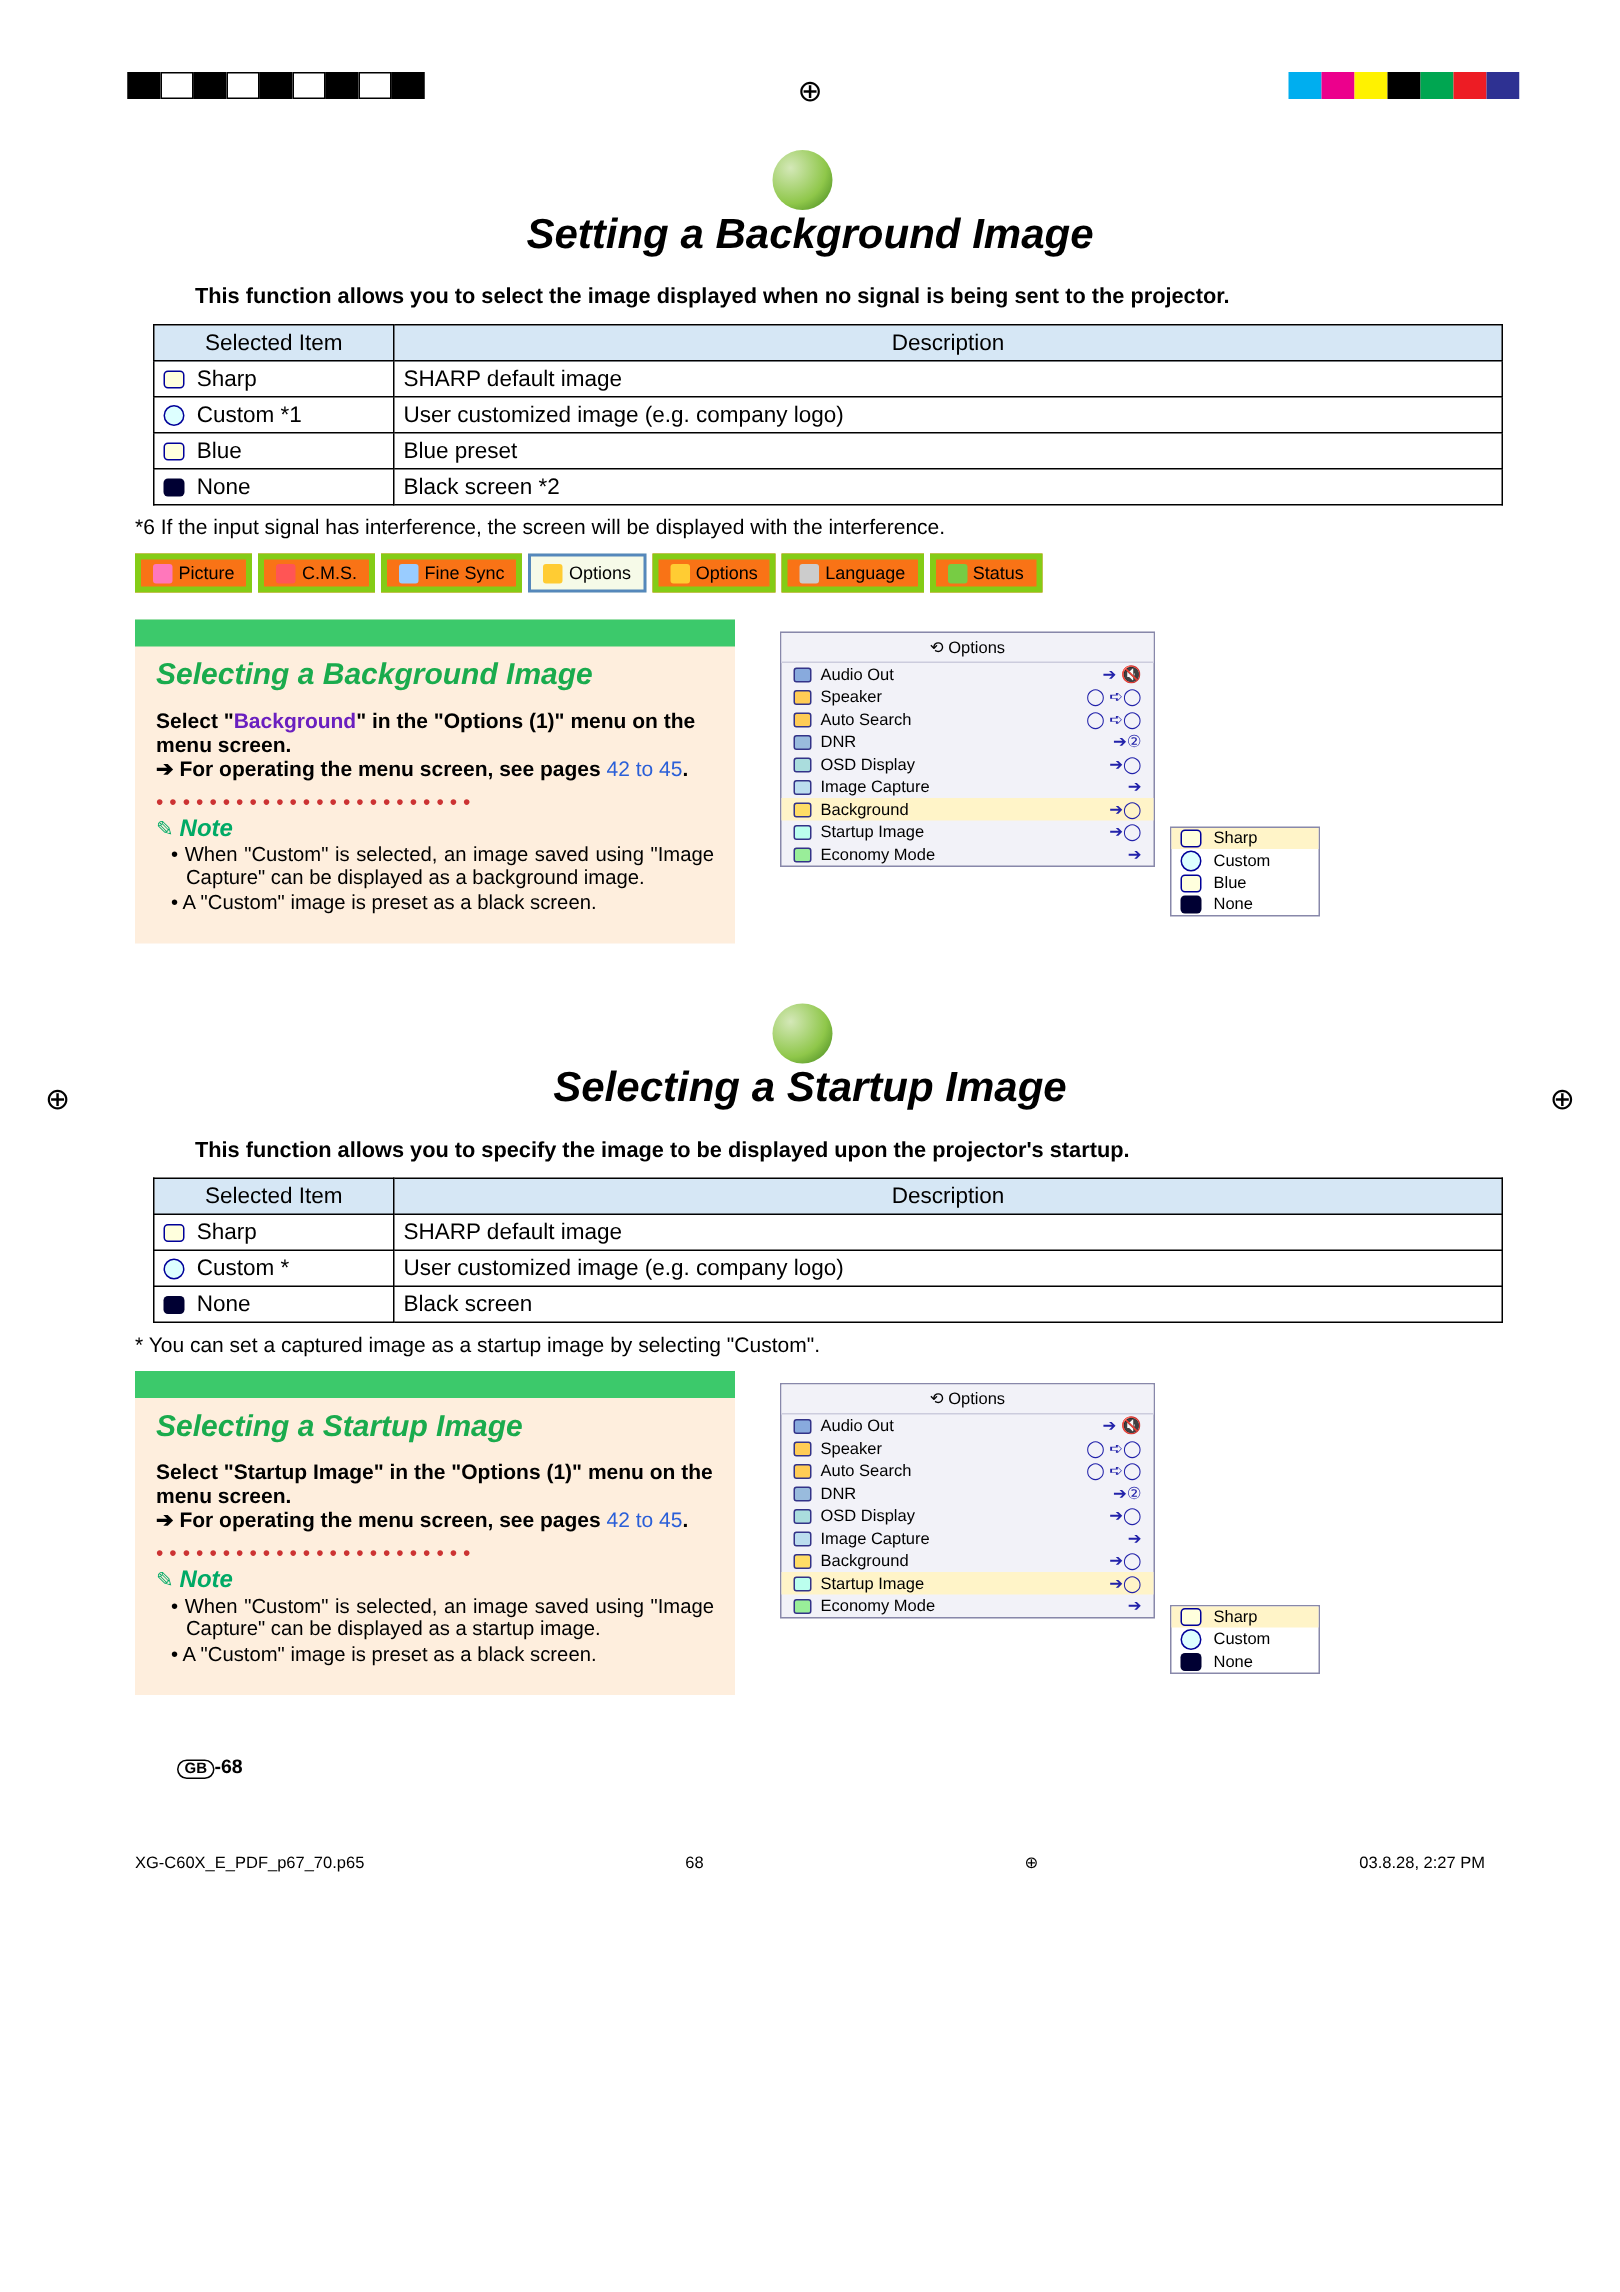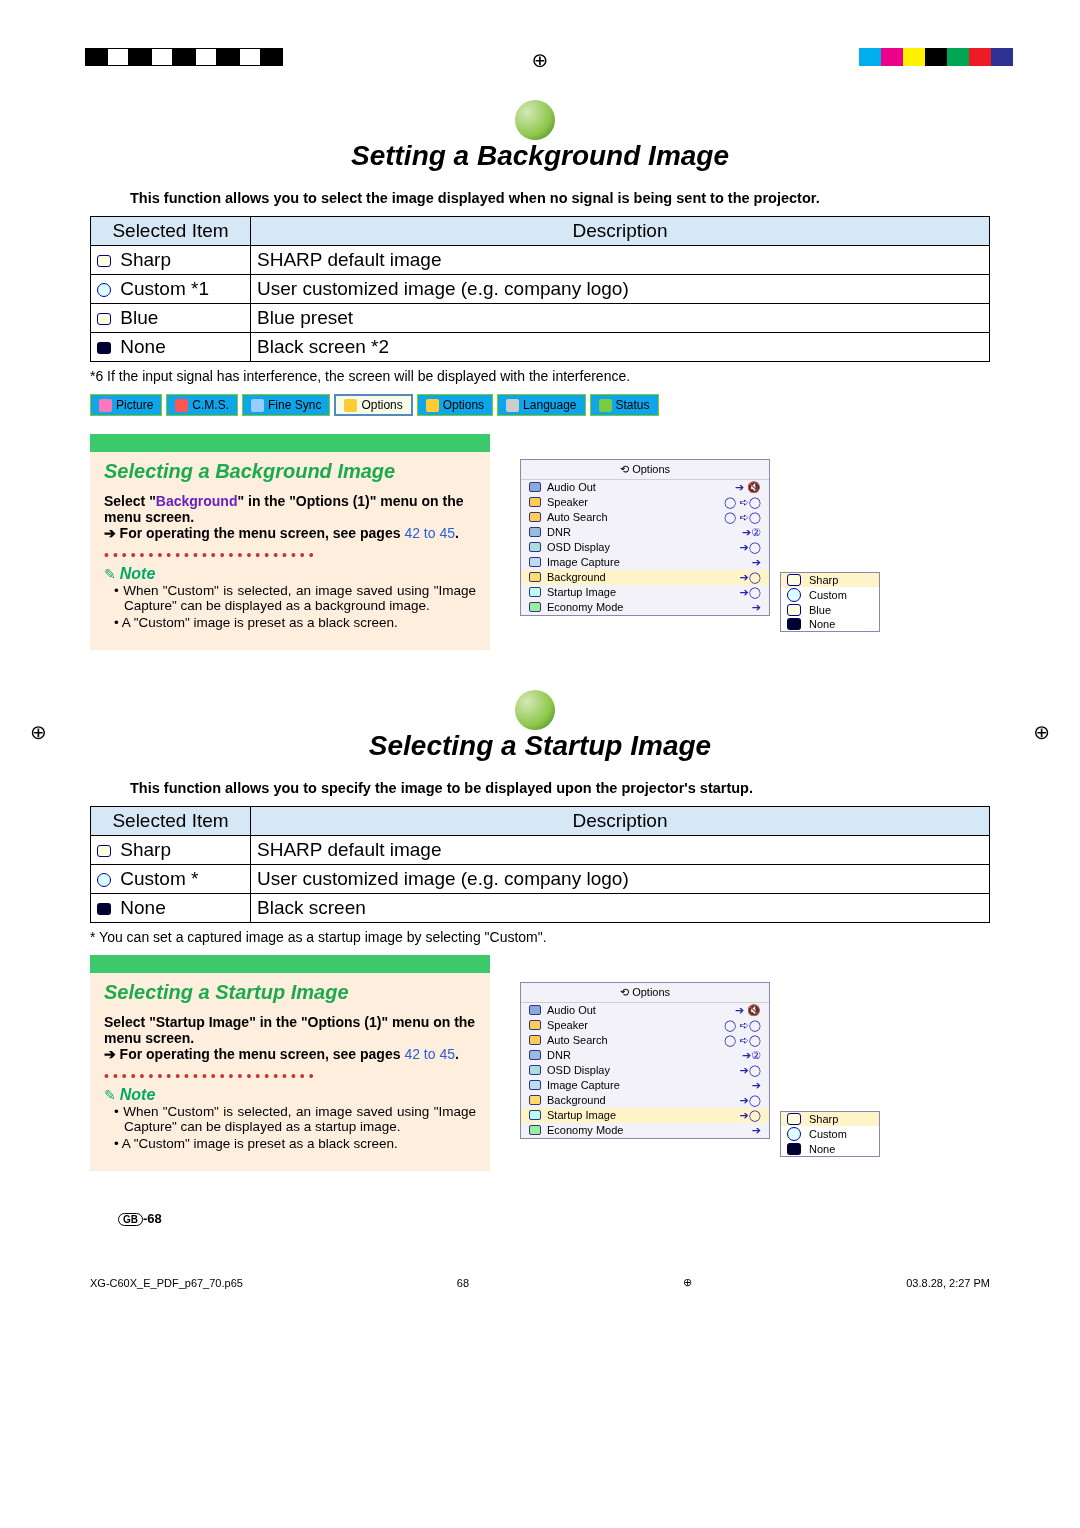--- a/index.html
+++ b/index.html
@@ -14,33 +14,33 @@
   .side-reg { position: absolute; font-size: 20px; }
   
   .page { padding: 30px 90px 20px 90px; }
   
   .section-head { display: flex; align-items: center; margin-bottom: 18px; flex-direction: column; }
   .head-dot { width: 40px; height: 40px; background: radial-gradient(circle at 30% 30%, #d4e8b8, #8fc74a 60%, #3a7e1a); border-radius: 50%; margin-right: 10px; }
   .section-head h1 { font-size: 28px; font-weight: bold; font-style: italic; }
   
   .intro-bold { font-weight: bold; margin: 8px 0 10px 40px; font-size: 14.5px; }
   
-  table.datatbl { width: 100%; border-collapse: collapse; margin-left: 0; font-size: 19px; }
+  table.datatbl { width: 100%; border-collapse: collapse; margin-left: 12px; font-size: 15px; }
   table.datatbl th { background: #d6e7f5; font-weight: normal; text-align: center; border: 1px solid #000; padding: 3px 6px; }
   table.datatbl td { border: 1px solid #000; padding: 3px 6px; vertical-align: middle; }
   table.datatbl td:first-child { width: 160px; }
   
   .ico-square { display: inline-block; width: 14px; height: 12px; border: 1.5px solid #009; border-radius: 3px; background: #ffd; vertical-align: middle; margin-right: 4px; }
   .ico-circle { display: inline-block; width: 14px; height: 14px; border: 1.5px solid #009; border-radius: 50%; background: #dff; vertical-align: middle; margin-right: 4px; }
   .ico-filled { display: inline-block; width: 14px; height: 12px; border-radius: 3px; background: #003; vertical-align: middle; margin-right: 4px; }
   
   .footnotes { font-size: 14px; margin: 6px 0 10px 0; }
   
   .menu-bar { display: flex; gap: 4px; margin: 8px 0 18px 0; }
-  .menu-tab { border: 1px solid #84cc16; padding: 2px 8px; font-size: 12px; display: flex; align-items: center; gap: 4px; background: #0ea5e9; }
+  .menu-tab { border: 4px solid #84cc16; padding: 2px 8px; font-size: 12px; display: flex; align-items: center; gap: 4px; background: #f97316; }
   .menu-tab.sel { border: 2px solid #58b; background: #f6fae8; }
   .mt-ico { width: 13px; height: 13px; border-radius: 2px; display: inline-block; }
   
   .subsection { display: flex; align-items: flex-start; gap: 30px; margin-bottom: 40px; }
   .subsection .left { flex: 0 0 400px; background: #feeedd; padding: 0 0 18px 0; }
   .gbar { height: 18px; background: #3cc96b; margin-bottom: 4px; }
   .left h2 { color: #1aab4d; font-weight: 900; font-style: italic; font-size: 20px; padding: 4px 14px 10px 14px; line-height: 1.15; }
   .left .body { padding: 0 14px; font-size: 14px; }
   .purple { color: #6a1fbf; font-weight: bold; }
   .blue { color: #2a5fd8; font-weight: normal; }
@@ -54,21 +54,21 @@
   .osd-box { border: 1px solid #88a; background: #f2f2f8; width: 250px; font-size: 11px; }
   .osd-title { text-align: center; padding: 3px 0; background: #f2f2f8; border-bottom: 1px solid #ccd; }
   .osd-row { display: flex; align-items: center; padding: 1px 8px; gap: 6px; }
   .osd-row.hl { background: #fff4c8; }
   .osd-row .lbl { flex: 1; }
   .osd-row .arr { color: #22a; }
   .sm-ico { width: 12px; height: 10px; display: inline-block; border-radius: 2px; }
   
   .popup { border: 1px solid #88a; background: #fff; width: 100px; font-size: 11px; position: relative; margin-left: 10px; }
   .popup .prow { padding: 1px 6px; display: flex; align-items: center; gap: 4px; }
-  .right-stack { display: flex; align-items: center; }
+  .right-stack { display: flex; align-items: flex-start; }
   
   .page-foot { margin-top: 4px; font-size: 13px; font-weight: bold; padding-left: 28px; }
   .doc-foot { display: flex; justify-content: space-between; font-size: 11px; color: #000; padding: 30px 90px 10px 90px; align-items: center; }
 </style>
 </head>
 <body>
 
 <div class="printer-marks">
   <div class="bw-blocks" id="bw-blocks">
       <div style="background: rgb(0, 0, 0); border: 1px solid rgb(0, 0, 0);"></div>

